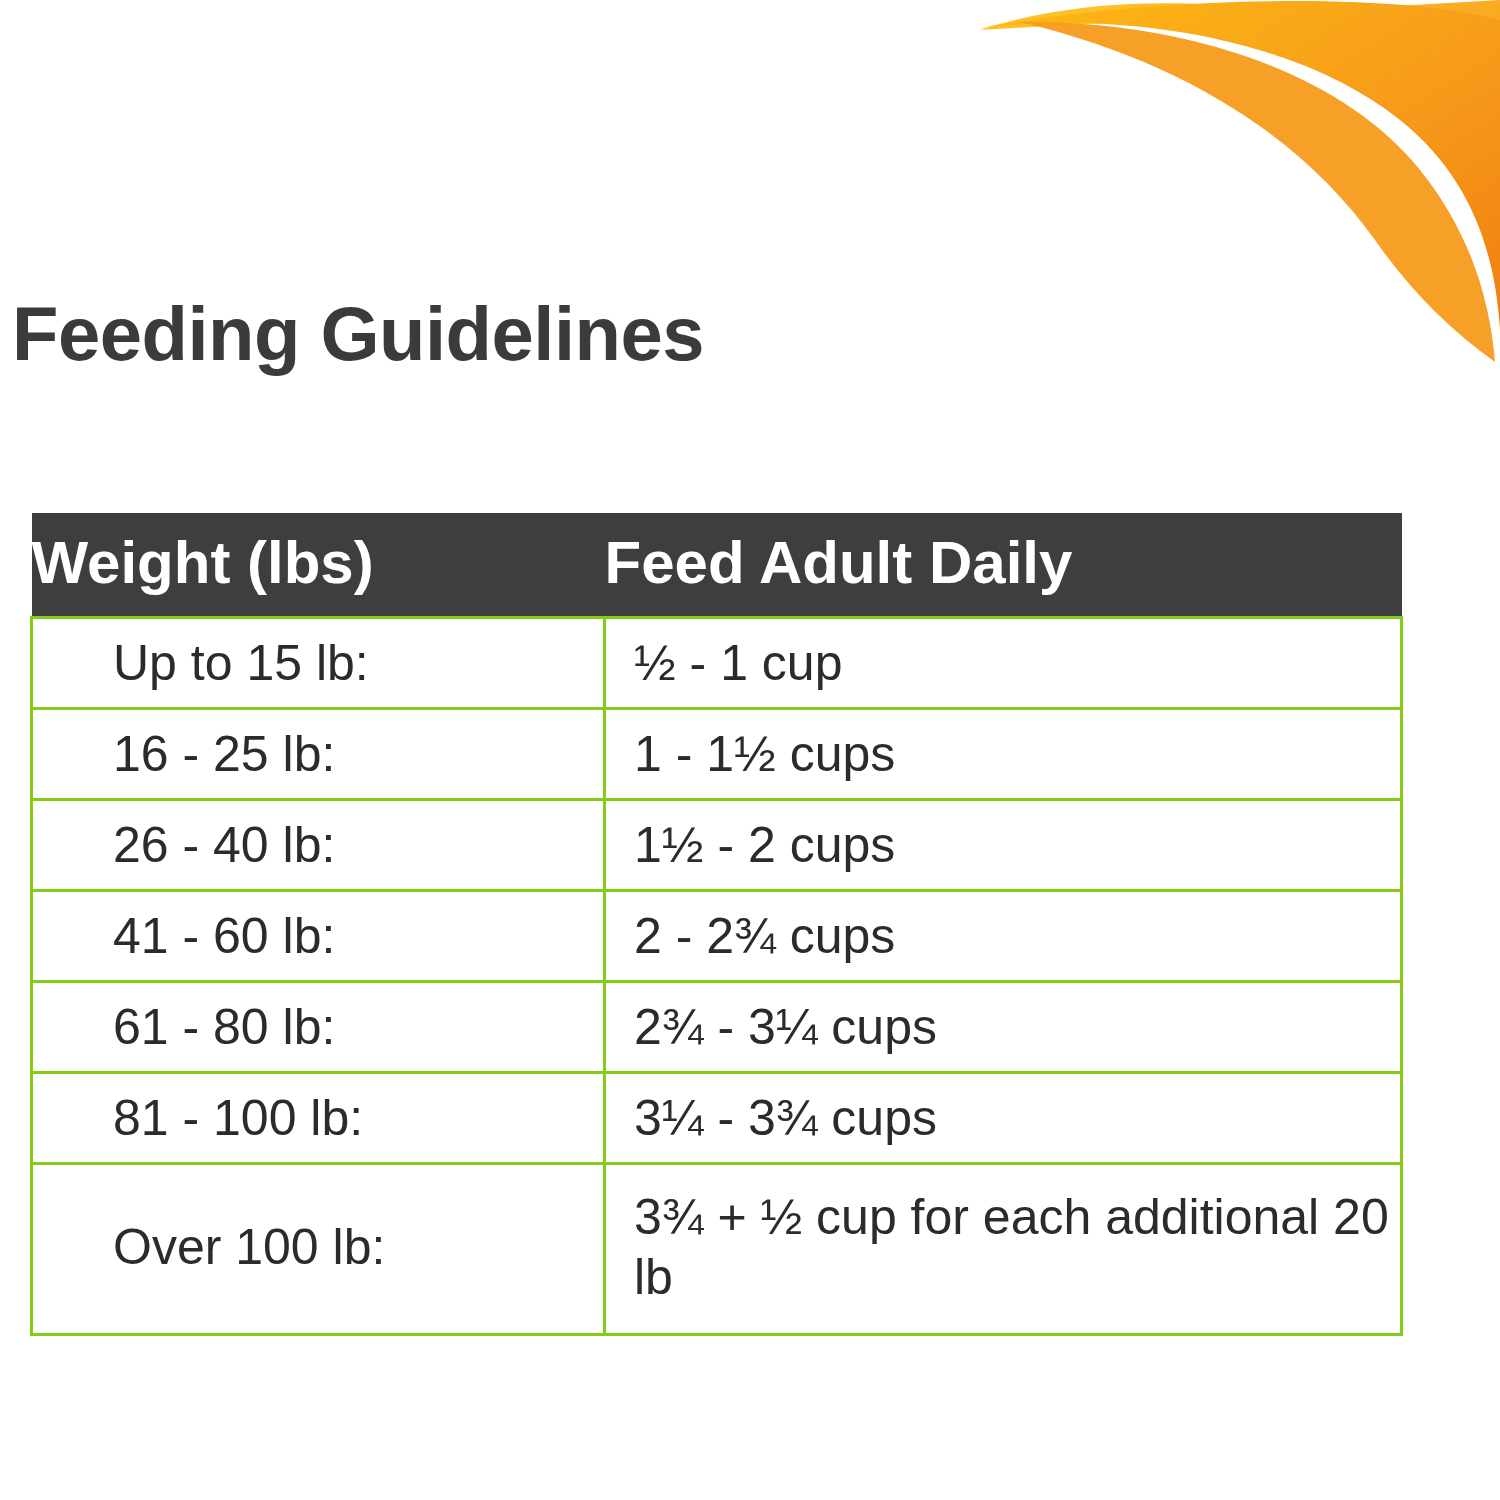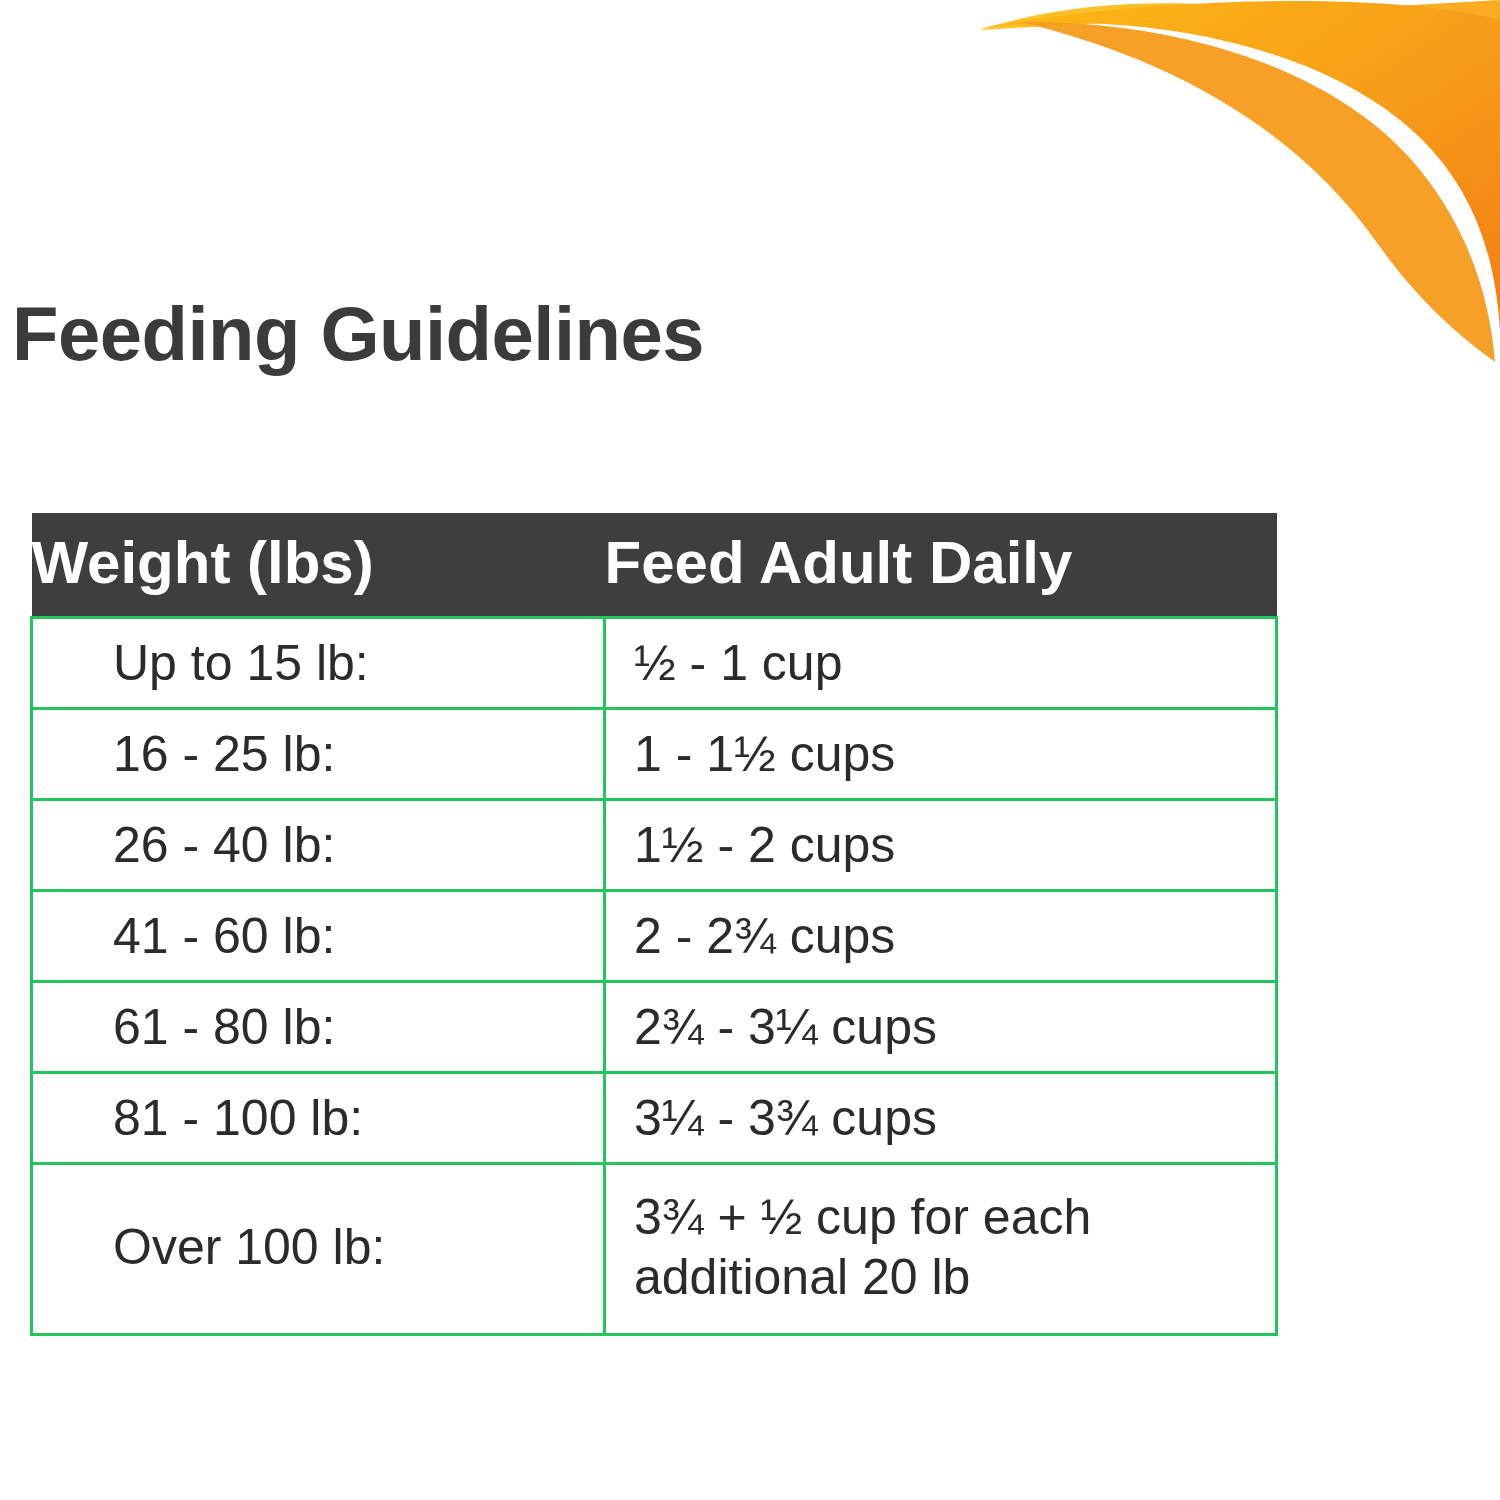--- a/index.html
+++ b/index.html
@@ -39,21 +39,21 @@
     color: #3b3b3b;
     letter-spacing: -0.5px;
     font-family: "Liberation Sans", sans-serif;
     white-space: nowrap;
   }
 
   .table-wrap {
     position: absolute;
     left: 30px;
     top: 513px;
-    width: 1248px;
+    width: 1373px;
   }
 
   table.feeding {
     border-collapse: collapse;
     width: 100%;
     table-layout: fixed;
   }
 
   table.feeding thead th {
     background: #3e3e3e;
@@ -70,21 +70,21 @@
     padding-left: 80px;
     width: 573px;
   }
 
   thead th.col-feed {
     padding-left: 60px;
     margin-top: 40px;
   }
 
   table.feeding tbody td {
-    border: 3px solid #22c55e;
+    border: 3px solid #84cc16;
     font-size: 50px;
     color: #2b2b2b;
     font-weight: normal;
     line-height: 1.2;
     vertical-align: middle;
     background: #ffffff;
   }
 
   tbody td.c-weight {
     padding: 14px 0 14px 80px;

